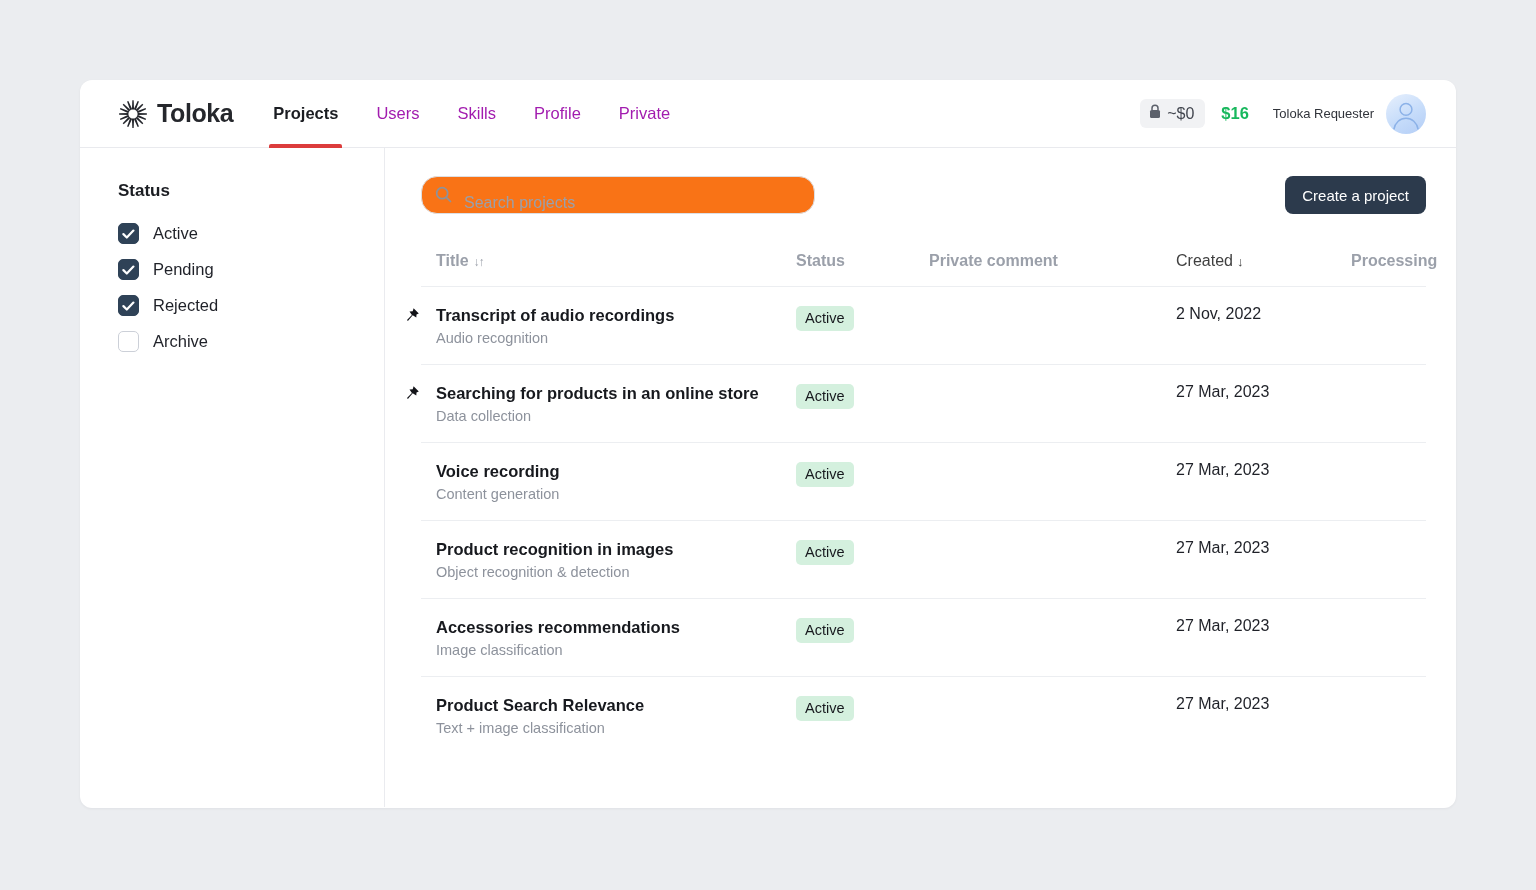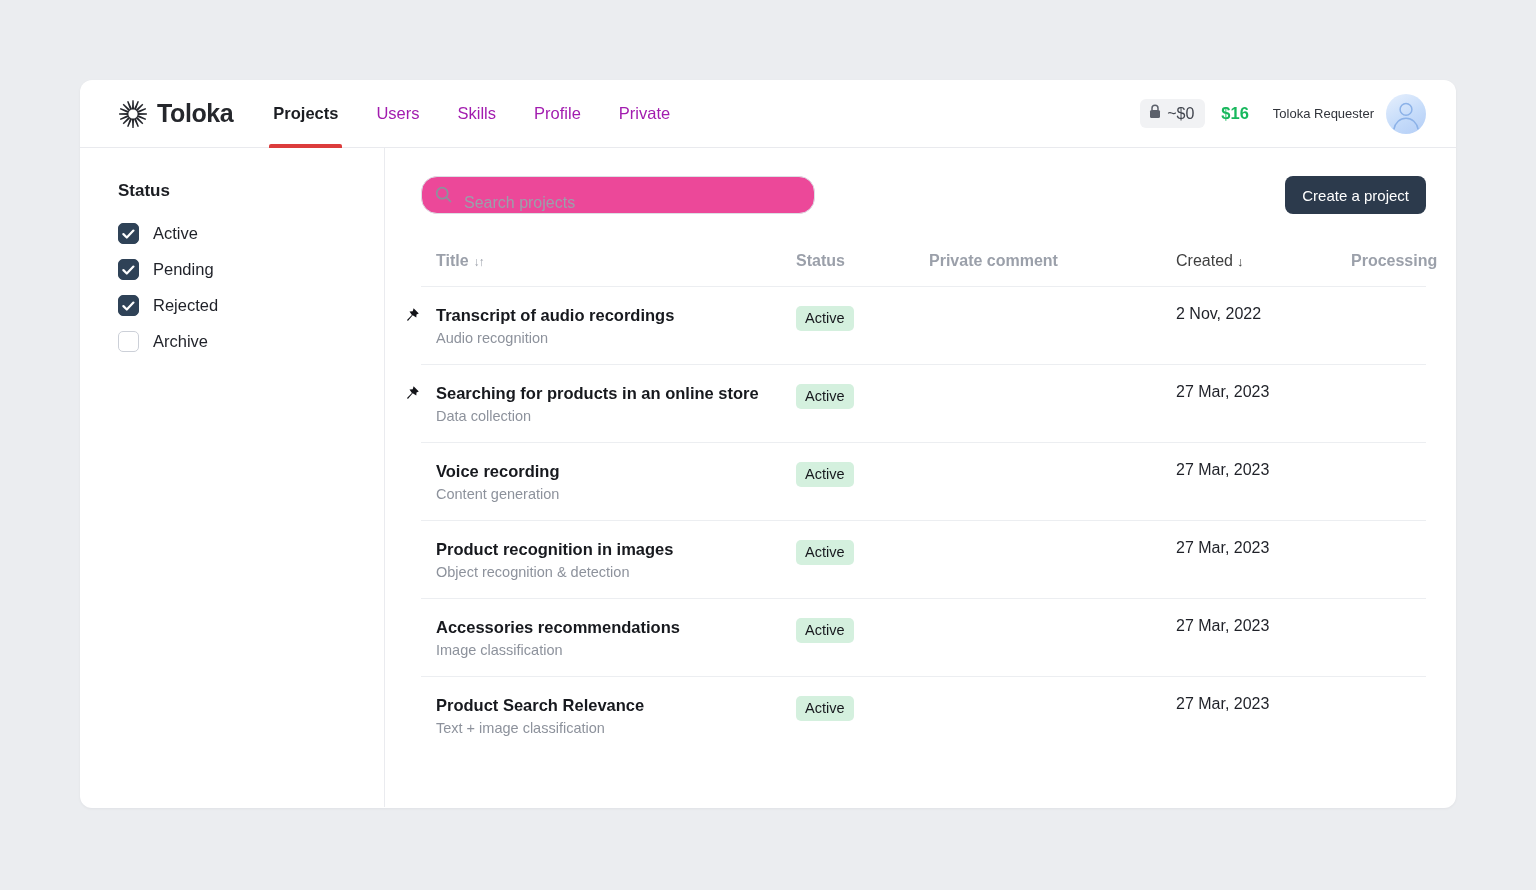--- a/index.html
+++ b/index.html
@@ -88,21 +88,21 @@
 
   .toolbar { display: flex; align-items: center; }
   .search-wrap {
     position: relative; width: 394px; height: 38px;
   }
   .search-input {
     width: 100%; height: 100%;
     border: 1px solid #dcdfe4; border-radius: 16px;
     padding: 16px 12px 0 42px;
     font-size: 16px; font-family: inherit; color: #1f2128;
-    background: #ec4899; outline: none;
+    background: #f97316; outline: none;
   }
   .search-input::placeholder { color: #9aa0ab; }
   .search-icon { position: absolute; left: 14px; top: 10px; }
   .create-btn {
     margin-left: auto;
     background: #2c3a4c; color: #fff;
     border: none; border-radius: 8px;
     font-family: inherit; font-size: 15px;
     height: 38px; padding: 0 17px; cursor: pointer;
     white-space: nowrap;

